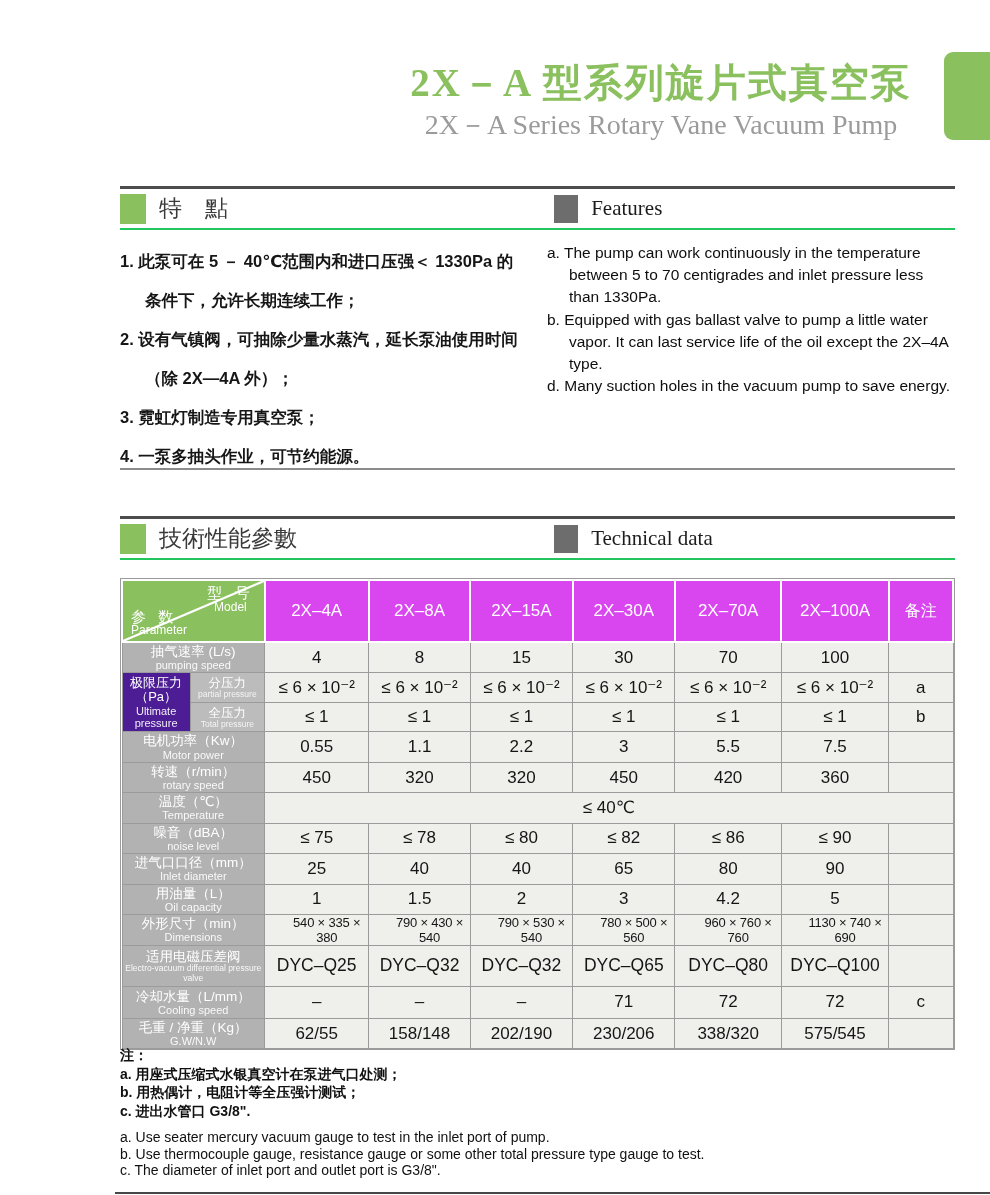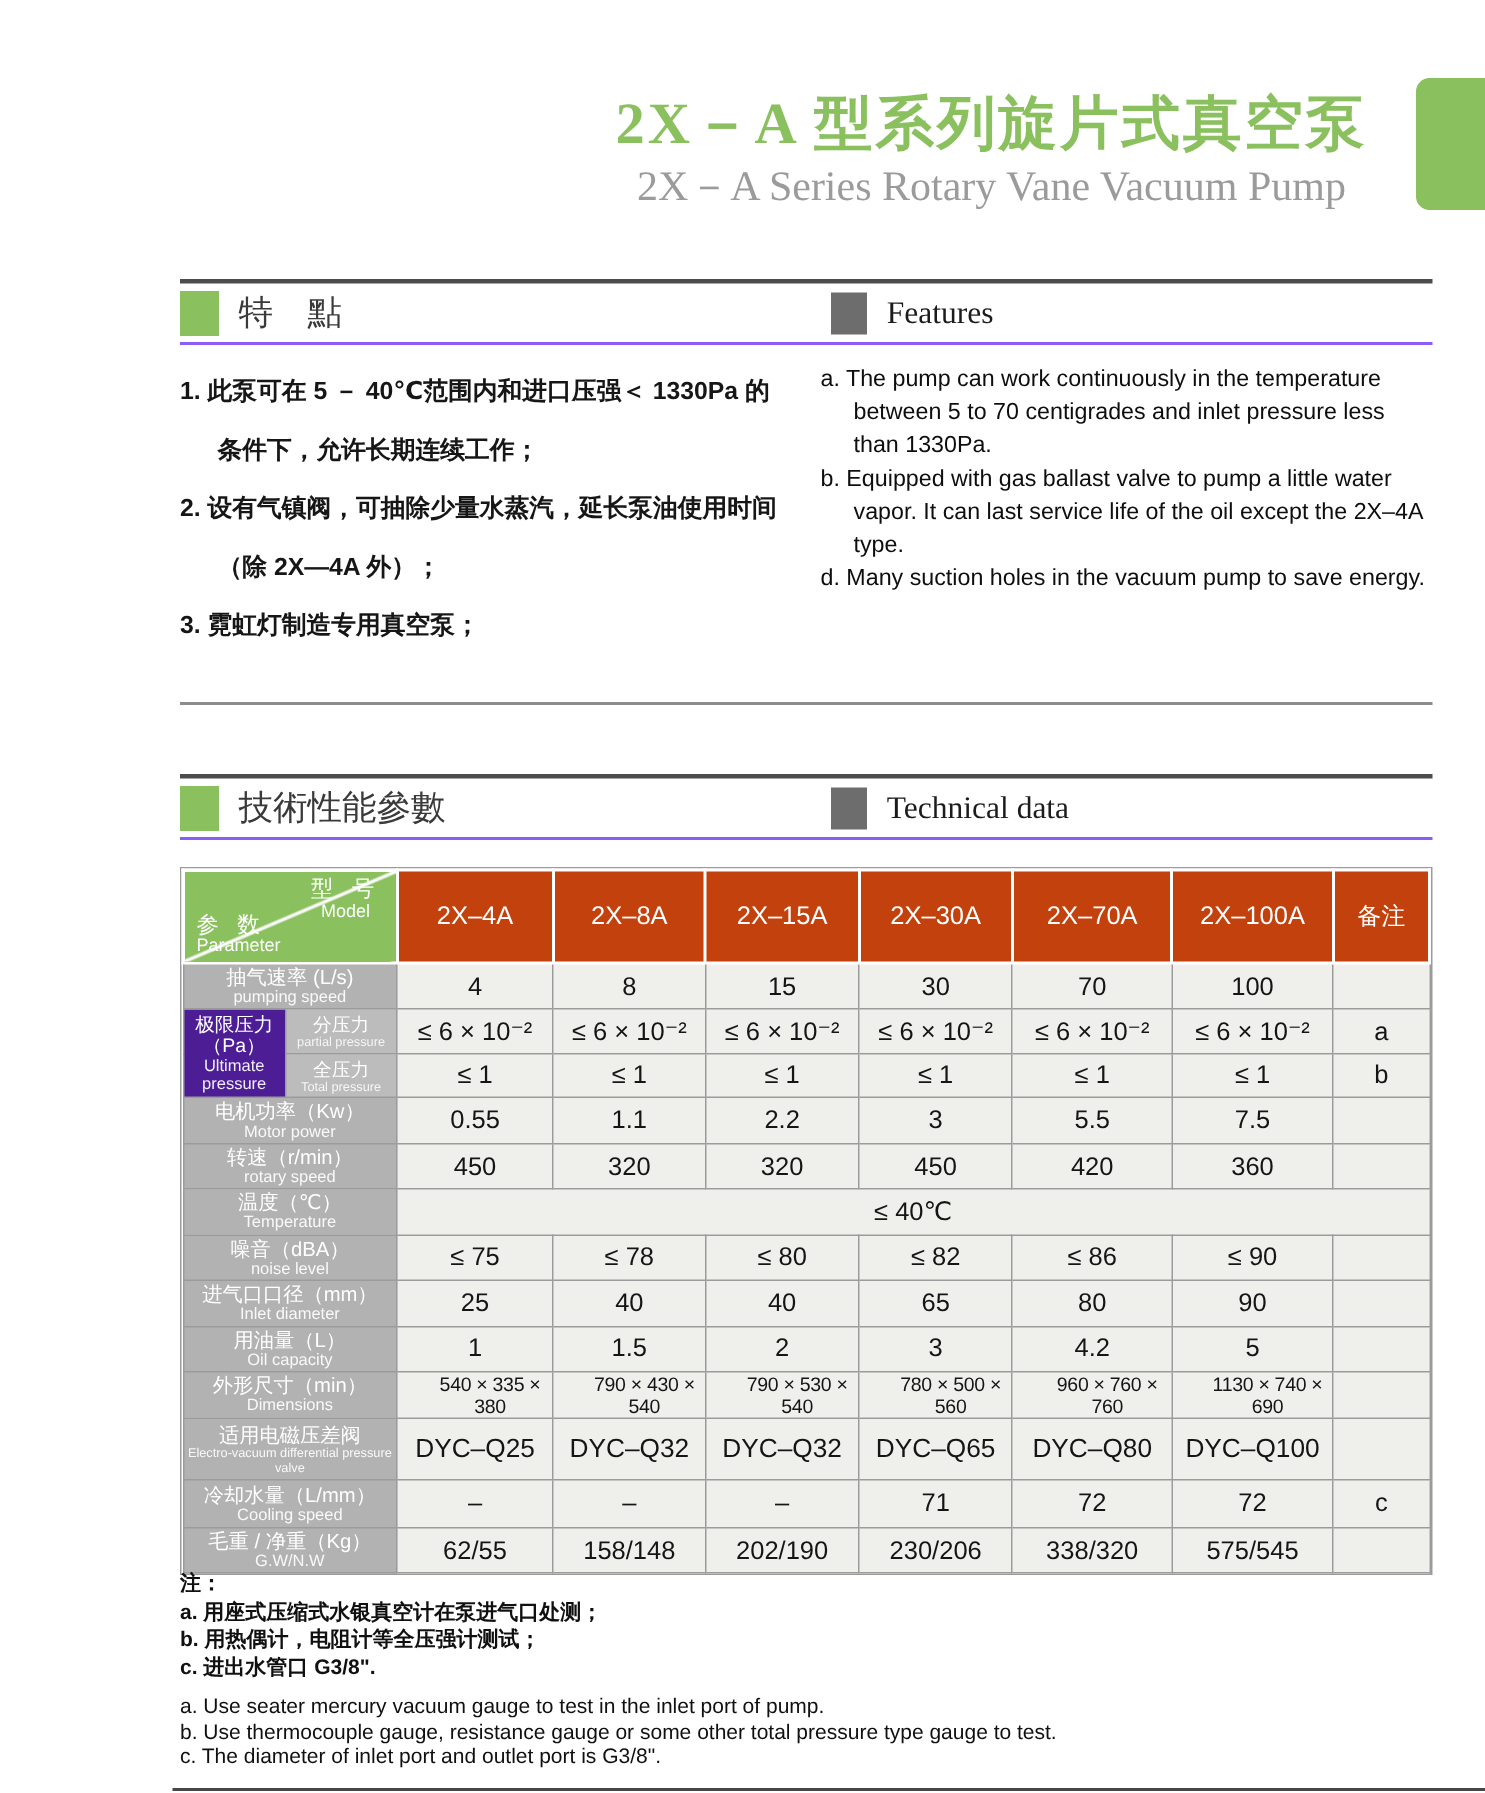--- a/index.html
+++ b/index.html
@@ -13,39 +13,39 @@
   .corner-tab{ position:absolute; top:52px; right:-10px; width:56px; height:88px;
     background:#8ac05e; border-radius:9px; }
   
   .titles{ position:absolute; top:60px; left:360px; right:28px; text-align:center; }
   .title-zh{ font-family:"Liberation Serif","DejaVu Serif",serif; font-weight:bold;
     font-size:39px; line-height:46px; color:#8ac05e; letter-spacing:2px; }
   .title-en{ font-family:"Liberation Serif","DejaVu Serif",serif; font-size:28px;
     line-height:34px; color:#9b9b9b; margin-top:2px; }
   
   .sec-head{ position:absolute; left:120px; width:835px; height:44px;
-    border-top:3px solid #4d4d4d; border-bottom:2px solid #8b5cf6;
+    border-top:3px solid #4d4d4d; border-bottom:2px solid #22c55e;
     display:flex; }
   .sec-left{ display:flex; align-items:center; width:52%; }
   .sec-right{ display:flex; align-items:center; flex:1; }
   .sq-green{ width:26px; height:30px; background:#8ac05e; margin-right:13px; }
   .sq-gray{ width:24px; height:28px; background:#6d6d6d; margin-right:13px; }
   .head-zh{ font-family:"Liberation Serif","DejaVu Serif",serif; font-size:23px; color:#3a3a3a; }
   .head-en{ font-family:"Liberation Serif","DejaVu Serif",serif; font-size:21px; color:#1c1c1c; }
   
   .features-body{ position:absolute; top:242px; left:120px; width:835px; display:flex; }
   .zh-col{ width:405px; font-size:16.5px; font-weight:bold; color:#161616; }
   .zh-item{ line-height:39px; padding-left:25px; text-indent:-25px; }
   .en-col{ margin-left:22px; width:408px; font-size:15.5px; line-height:22.2px; color:#0e0e0e; }
   .en-item{ padding-left:22px; text-indent:-22px; }
   .features-rule{ position:absolute; top:468px; left:120px; width:835px; border-top:2px solid #8c8c8c; }
   
   .table-wrap{ position:absolute; top:578px; left:120px; width:835px; border:1px solid #9b9b9b; }
   table{ border-collapse:collapse; width:100%; table-layout:fixed; }
-  thead th{ border:2px solid #ffffff; background:#c2410c; color:#fff;
+  thead th{ border:2px solid #ffffff; background:#d946ef; color:#fff;
     font-weight:normal; font-size:17px; height:62px; text-align:center; }
   thead th.remark-h{ font-size:16px; }
   tbody td{ border:1px solid #9b9b9b; height:30px; }
   .val{ background:#efefec; text-align:center; font-size:17px; color:#151515; }
   .plabel{ background:#b2b2b2; color:#ffffff; text-align:center; line-height:1.12; padding:1px 2px; }
   .plabel .zh{ font-size:13.5px;text-align:center; }
   .plabel .en{ font-size:11px; color:rgba(255,255,255,.92); }
   .plabel.outer{ background:#4c1d95; }
   .plabel.outer .zh{ font-size:13px; }
   .plabel.outer .en{ font-size:11px; }
@@ -96,20 +96,21 @@
       <span class="sq-gray"></span>
       <span class="head-en">Features</span>
     </div>
   </div>
 
   <div class="features-body">
     <div class="zh-col">
       <div class="zh-item">1. 此泵可在 5 － 40℃范围内和进口压强＜ 1330Pa 的条件下，允许长期连续工作；</div>
       <div class="zh-item">2. 设有气镇阀，可抽除少量水蒸汽，延长泵油使用时间（除 2X—4A 外）；</div>
       <div class="zh-item">3. 霓虹灯制造专用真空泵；</div>
+      <div class="zh-item">4. 一泵多抽头作业，可节约能源。</div>
     </div>
     <div class="en-col">
       <div class="en-item">a. The pump can work continuously in the temperature between 5 to 70 centigrades and inlet pressure less than 1330Pa.</div>
       <div class="en-item">b. Equipped with gas ballast valve to pump a little water vapor. It can last service life of  the  oil except the 2X–4A type.</div>
       <div class="en-item">d. Many suction holes in the vacuum pump to save energy.</div>
     </div>
   </div>
 
   <div class="features-rule"></div>
 

